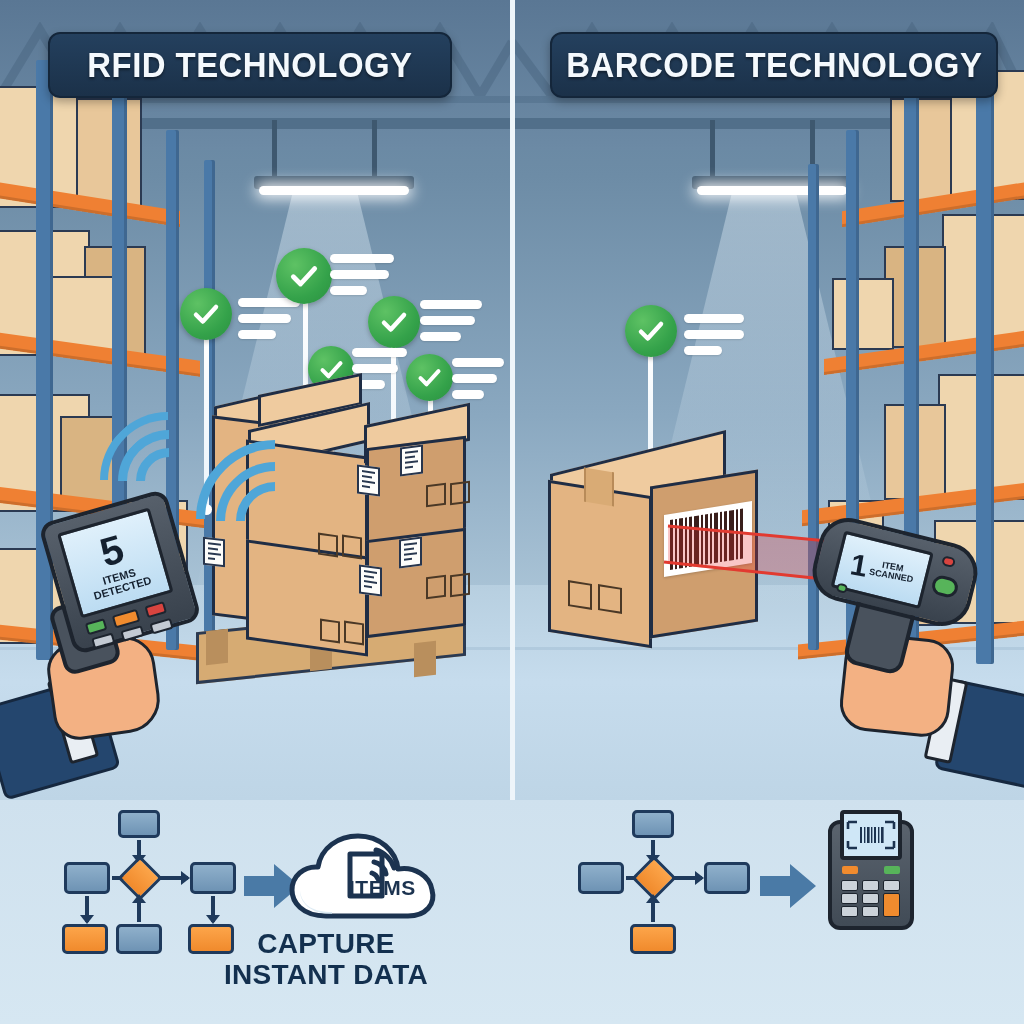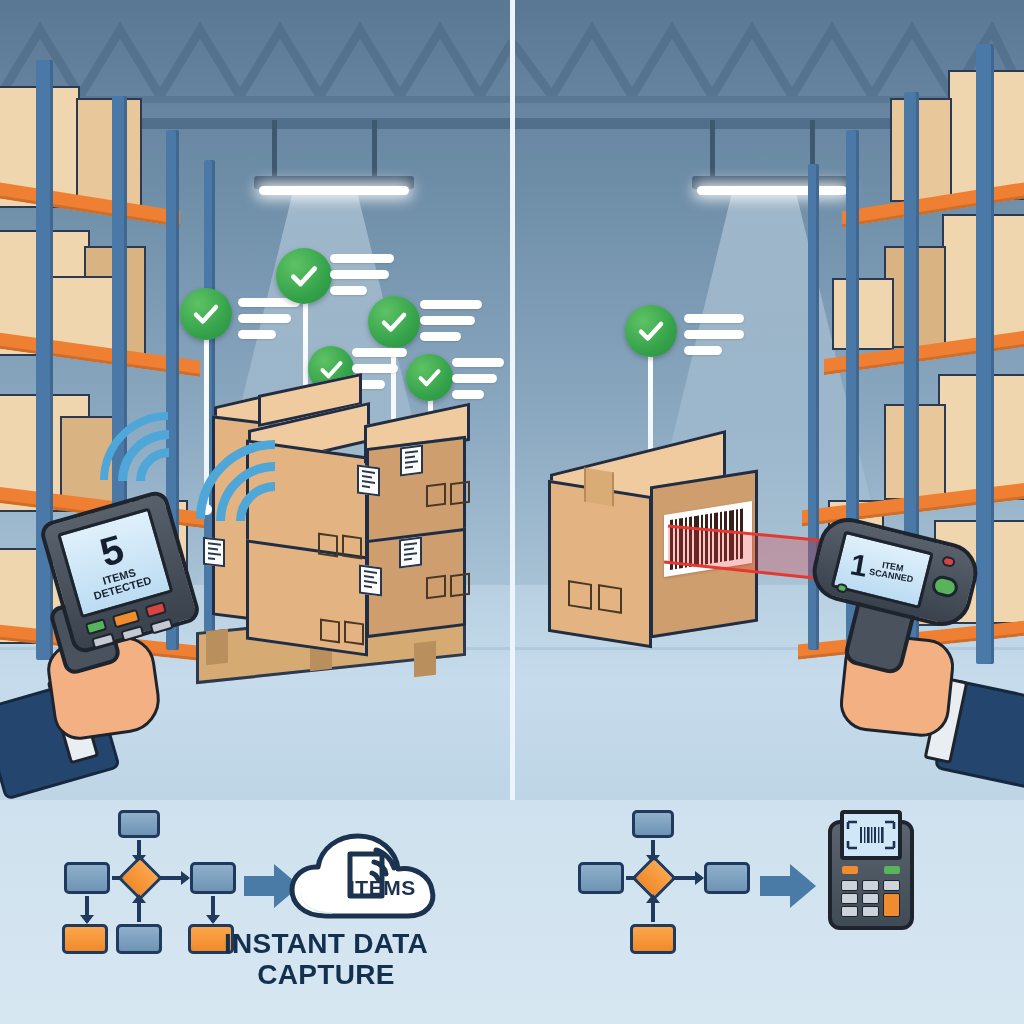--- a/index.html
+++ b/index.html
@@ -276,20 +276,23 @@
         </div>
       </div>
       <div class="key g" style="left:14px;top:104px;width:20px;height:12px;"></div>
       <div class="key o" style="left:42px;top:104px;width:26px;height:13px;"></div>
       <div class="key r" style="left:76px;top:104px;width:20px;height:12px;"></div>
       <div class="key" style="left:16px;top:120px;width:22px;height:11px;"></div>
       <div class="key" style="left:46px;top:121px;width:22px;height:11px;"></div>
       <div class="key" style="left:76px;top:122px;width:22px;height:11px;"></div>
     </div>
 
+    <div class="banner" style="left:48px;width:400px;">
+      <span>RFID TECHNOLOGY</span>
+    </div>
   </div>
 
   <div class="panel" id="panel-right">
     <div class="wallbg"></div>
     <div class="ceiling"></div>
     <div class="truss2"></div>
     <div class="truss"></div>
     <svg class="zig" viewBox="0 0 512 74" preserveAspectRatio="none">
       <path d="M0 20 L40 74 L80 8 L120 74 L160 8 L200 74 L240 8 L280 74 L320 8 L360 74 L400 8 L440 74 L480 8 L512 74" stroke="#47637e" stroke-width="9" fill="none"></path>
     </svg>
@@ -381,20 +384,23 @@
             <div>ITEM</div>
             <div>SCANNED</div>
           </div>
         </div>
       </div>
       <div style="position:absolute;left:116px;top:30px;width:26px;height:20px;background:#57b45a;border:3px solid #1d242e;border-radius:11px;box-sizing:border-box;"></div>
       <div style="position:absolute;left:120px;top:10px;width:13px;height:10px;background:#d8443f;border:2px solid #1d242e;border-radius:7px;box-sizing:border-box;"></div>
       <div style="position:absolute;left:24px;top:62px;width:11px;height:9px;background:#57b45a;border:2px solid #1d242e;border-radius:6px;box-sizing:border-box;"></div>
     </div>
 
+    <div class="banner" style="left:38px;width:444px;">
+      <span>BARCODE TECHNOLOGY</span>
+    </div>
   </div>
 
   <div id="divider"></div>
   <div id="divider2"></div>
 
   <div id="bottom">
 
     <div class="half" style="left:0;">
 
       <div class="fnode" style="left:118px;top:10px;width:42px;height:28px;"></div>
@@ -425,22 +431,22 @@
 
       <svg style="position:absolute;left:342px;top:46px;width:62px;height:58px;" viewBox="0 0 62 58">
         <path d="M8 8 H40 V50 H8 Z" fill="none" stroke="#1c3350" stroke-width="5" stroke-linejoin="round"></path>
         <path d="M34 4 C42 6 50 14 52 22" fill="none" stroke="#1c3350" stroke-width="5" stroke-linecap="round"></path>
         <path d="M32 16 C38 17 43 22 44 28" fill="none" stroke="#1c3350" stroke-width="5" stroke-linecap="round"></path>
         <path d="M30 27 C33 28 35 30 36 33" fill="none" stroke="#1c3350" stroke-width="5" stroke-linecap="round"></path>
       </svg>
       <div class="rfidword" style="left:349px;top:76px;font-size:21px;">ITEMS</div>
 
       <div class="caption" style="left:176px;top:128px;width:300px;">
+        <div>CAPTURE</div>
         <div>INSTANT DATA</div>
-        <div>CAPTURE</div>
       </div>
     </div>
 
     <div class="half" style="left:512px;">
       <div class="fnode" style="left:120px;top:10px;width:42px;height:28px;"></div>
       <div class="fdown" style="left:139px;top:40px;height:22px;"></div>
 
       <div class="fnode" style="left:66px;top:62px;width:46px;height:32px;"></div>
       <div class="farrow" style="left:114px;top:76px;width:26px;"></div>
       <div class="fdiam" style="left:126px;top:62px;width:32px;height:32px;"></div>

